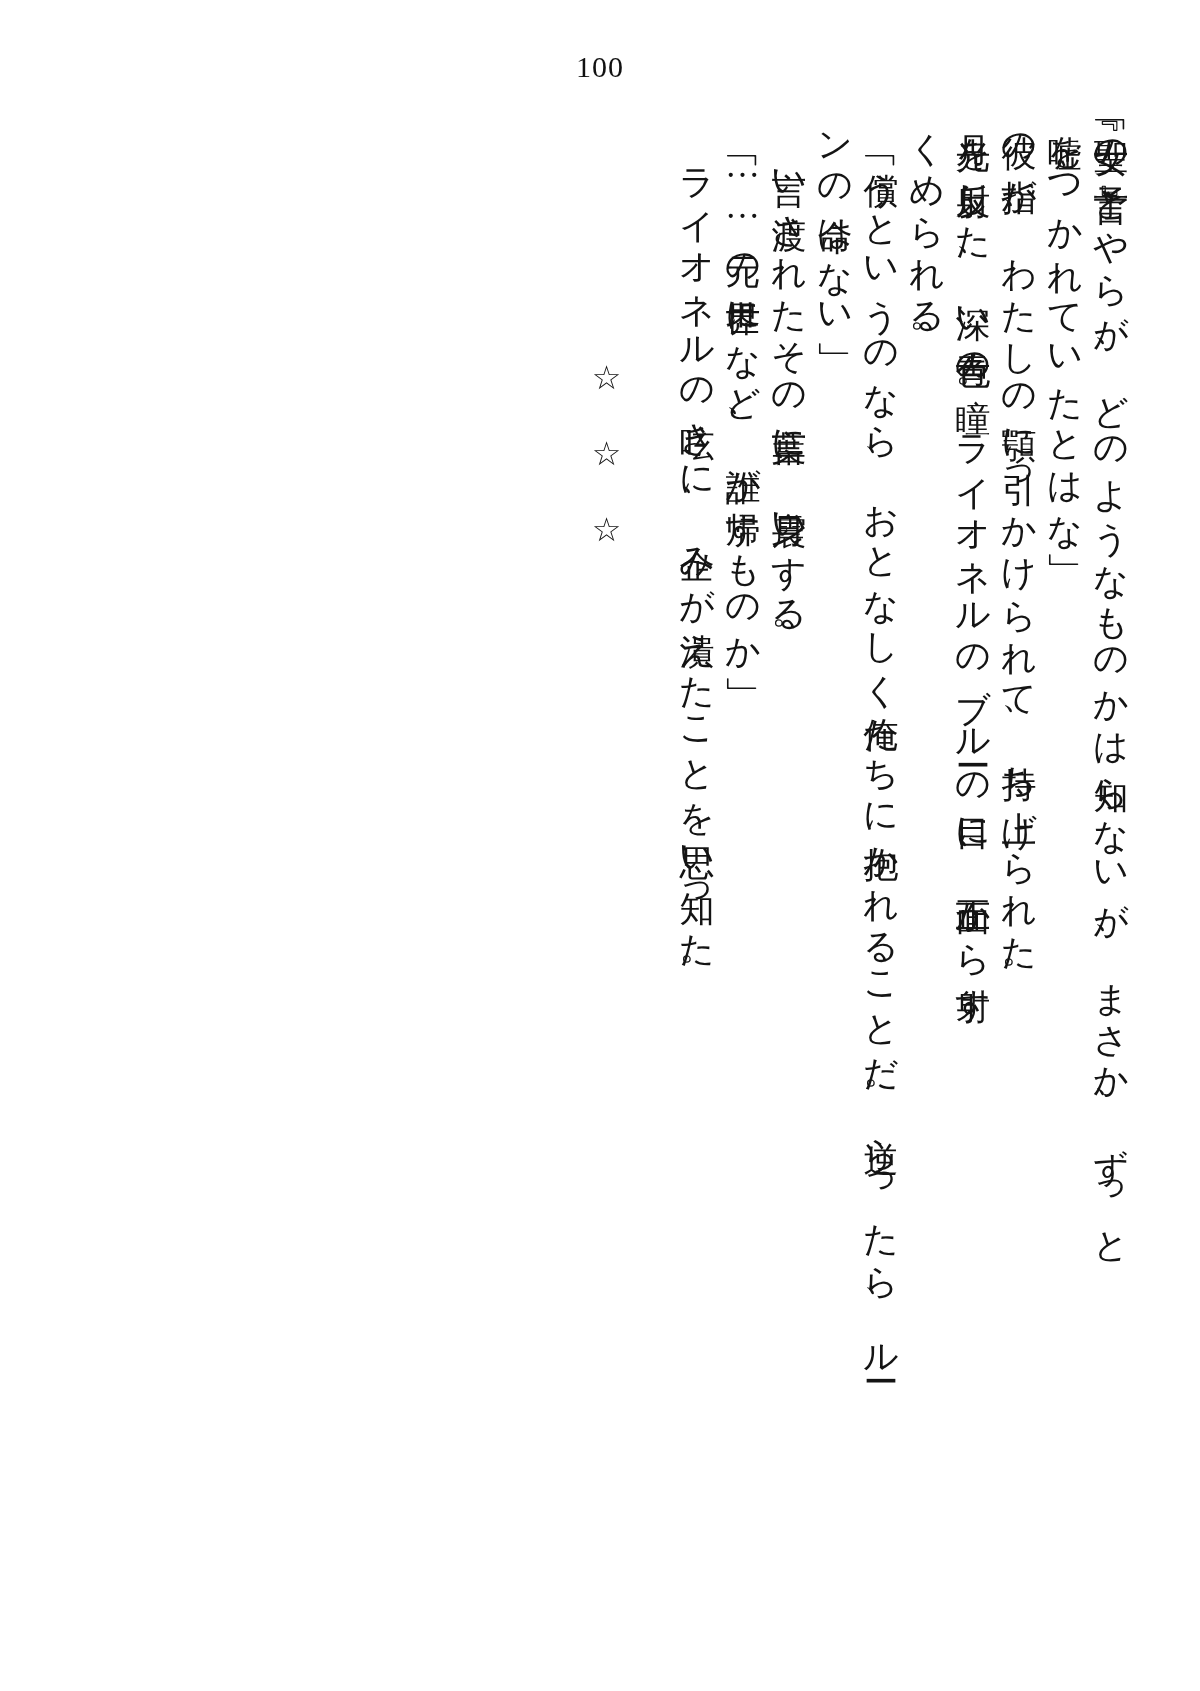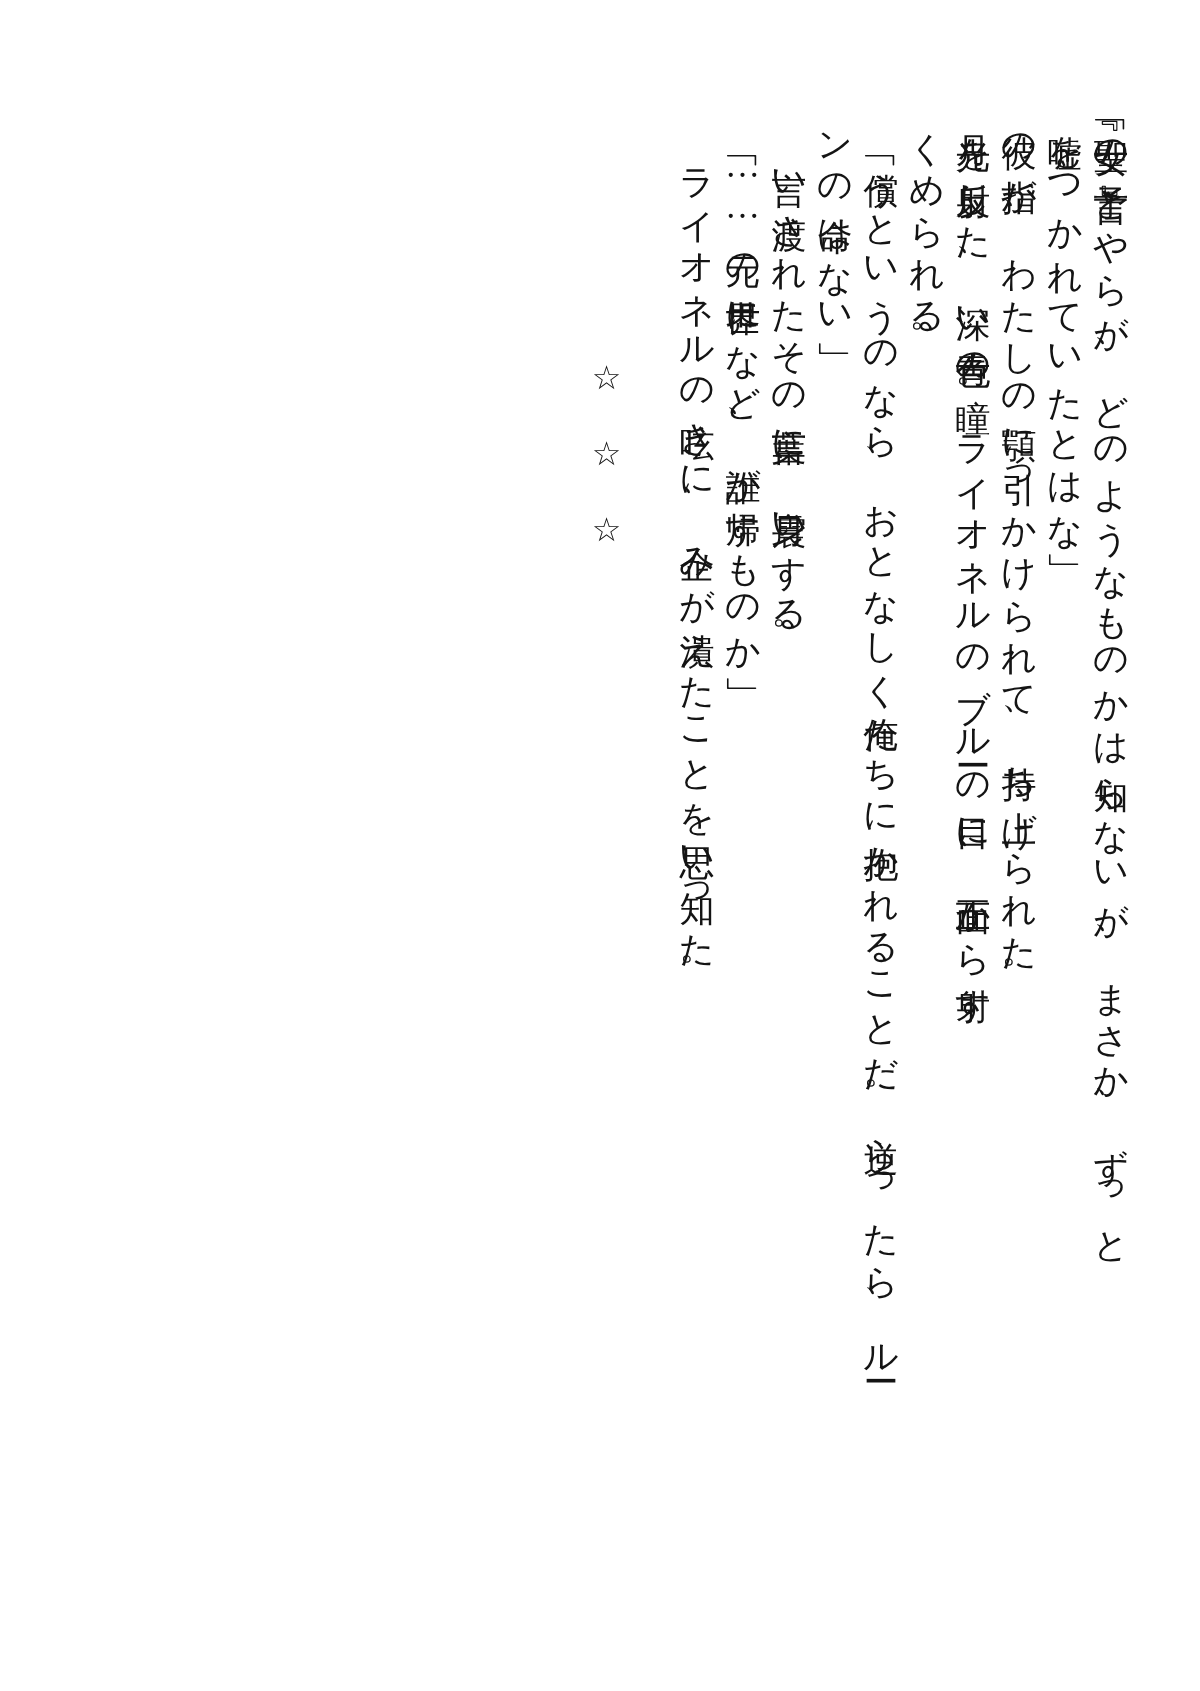--- a/index.html
+++ b/index.html
@@ -62,20 +62,21 @@
   .spacer-col {
     width: 46px;
     height: 10px;
   }
 </style>
 </head>
 <body>
 
 <div class="page">
 
+  <div class="page-number">100</div>
 
   <div class="body-area">
     <div class="col">「『聖女の予言』とやらが、どのようなものかは知らないが、まさか、ずっと</div>
     <div class="col">嘘をつかれていたとはな」</div>
     <div class="col">彼の指が、わたしの顎に引っかけられて、持ち上げられた。</div>
     <div class="col">月光を反射した、深い青色の瞳。ライオネルのブルーの目に、正面から射す</div>
     <div class="col">くめられる。</div>
     <div class="col indent">「償うというのなら、おとなしく俺たちに抱かれることだ。逆らったら、ルー</div>
     <div class="col">ンの命はない」</div>
     <div class="col indent">言い渡されたその言葉に、身震いする。</div>

